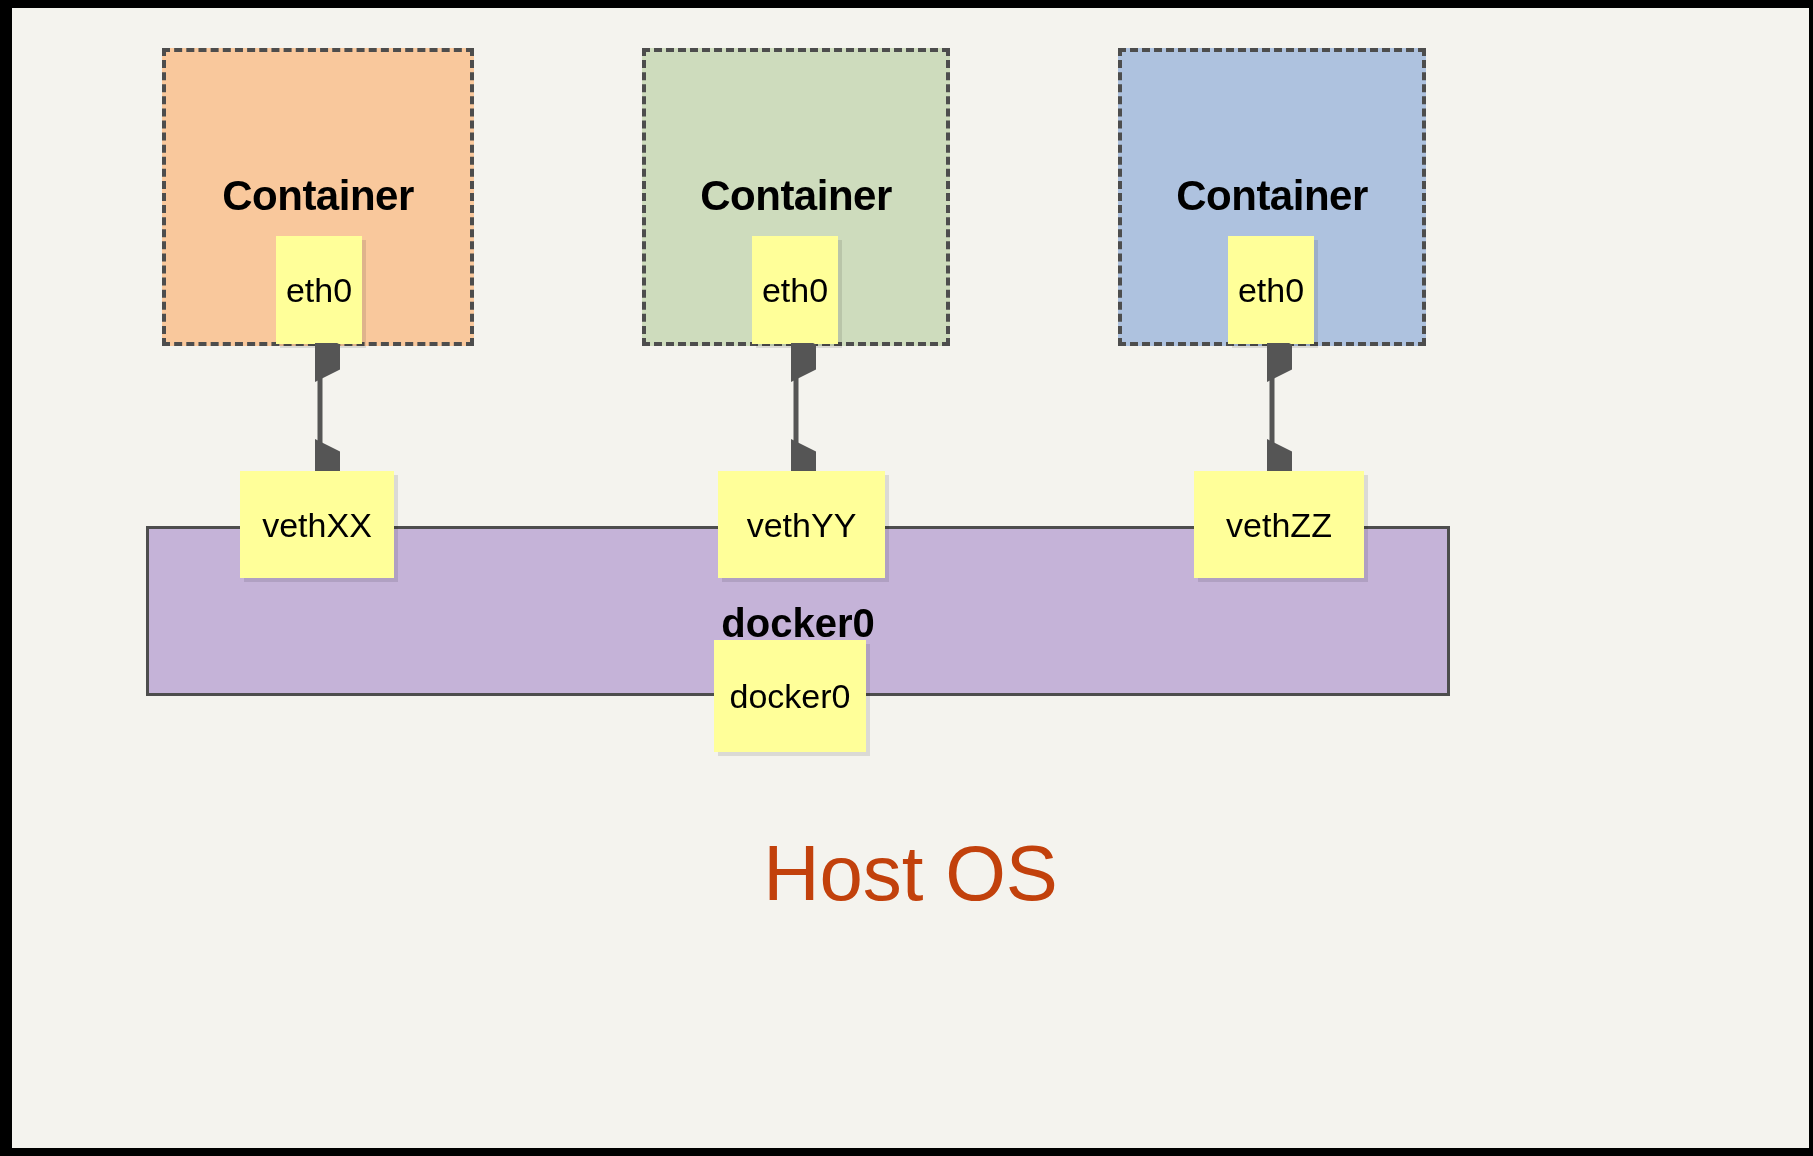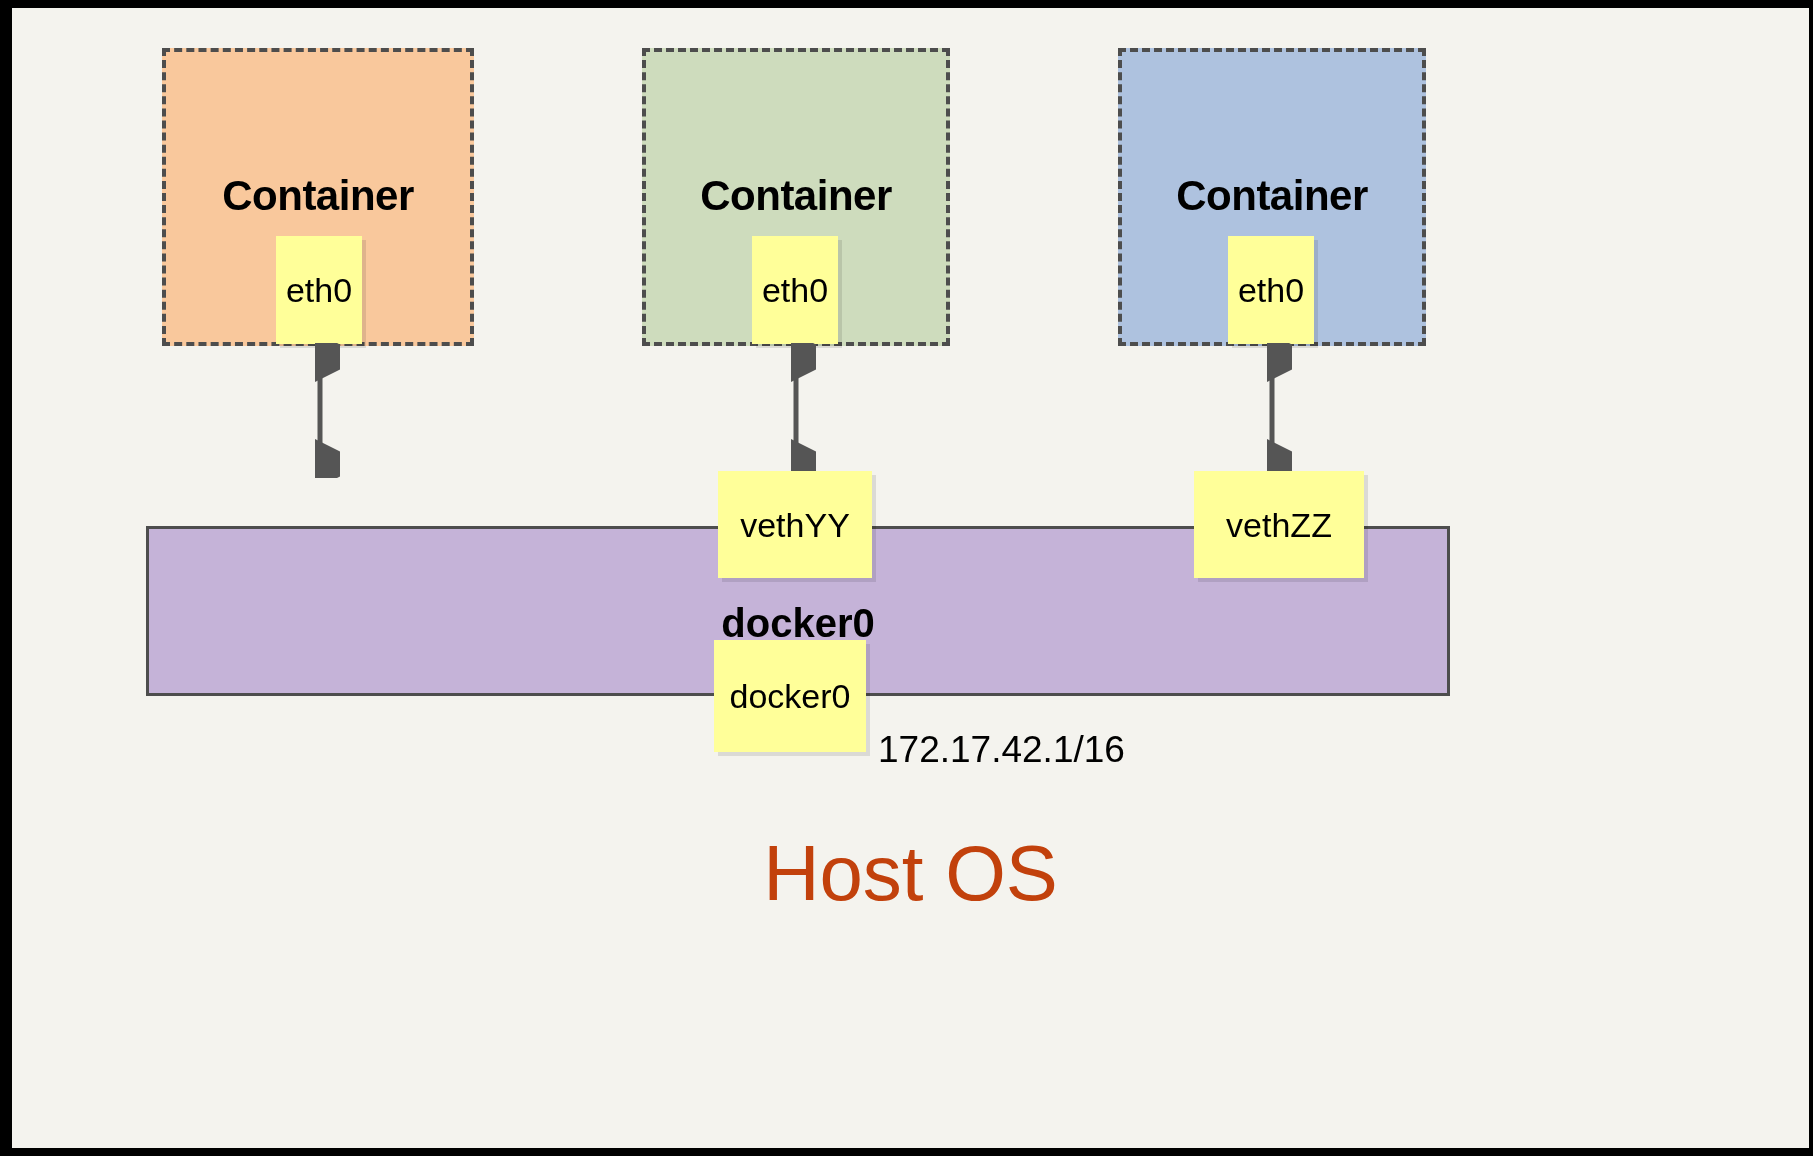--- a/index.html
+++ b/index.html
@@ -166,29 +166,31 @@
           <polygon points="5,0 10,10 0,10" fill="#555555"></polygon>
         </marker>
       </defs>
       <line x1="20" y1="14" x2="20" y2="121" stroke="#555555" stroke-width="5" marker-start="url(#ah-up-3)" marker-end="url(#ah-dn-3)"></line>
     </svg>
 
     <div id="docker-bar" style="left:134px; top:518px; width:1304px; height:170px;">
       <div id="docker-bar-title" style="top:72px;">docker0</div>
     </div>
 
-    <div class="note-box" style="left:706px; top:463px; width:154px; height:107px;">
+    <div class="note-box" style="left:228px; top:463px; width:154px; height:107px;">
+      <span class="note-label">vethXX</span>
+    </div>
+    <div class="note-box" style="left:706px; top:463px; width:167px; height:107px;">
       <span class="note-label">vethYY</span>
     </div>
     <div class="note-box" style="left:1182px; top:463px; width:170px; height:107px;">
       <span class="note-label">vethZZ</span>
     </div>
 
     <div class="note-box" style="left:702px; top:632px; width:152px; height:112px;">
       <span class="note-label">docker0</span>
     </div>
 
-    <div id="ip-caption" style="left:866px; top:721px;">172.17.42.1/16</div>
 
     <div id="host-os" style="top:820px;">Host OS</div>
 
   </div>
 </div>
 
 </body></html>

